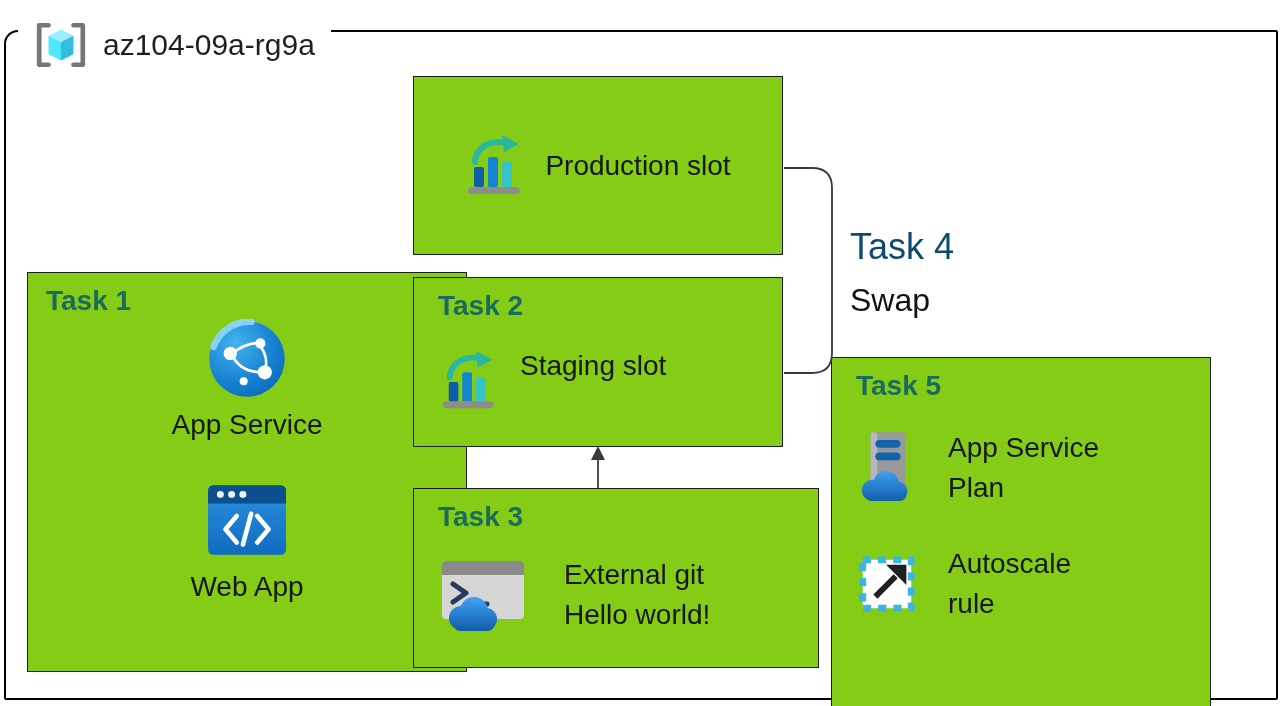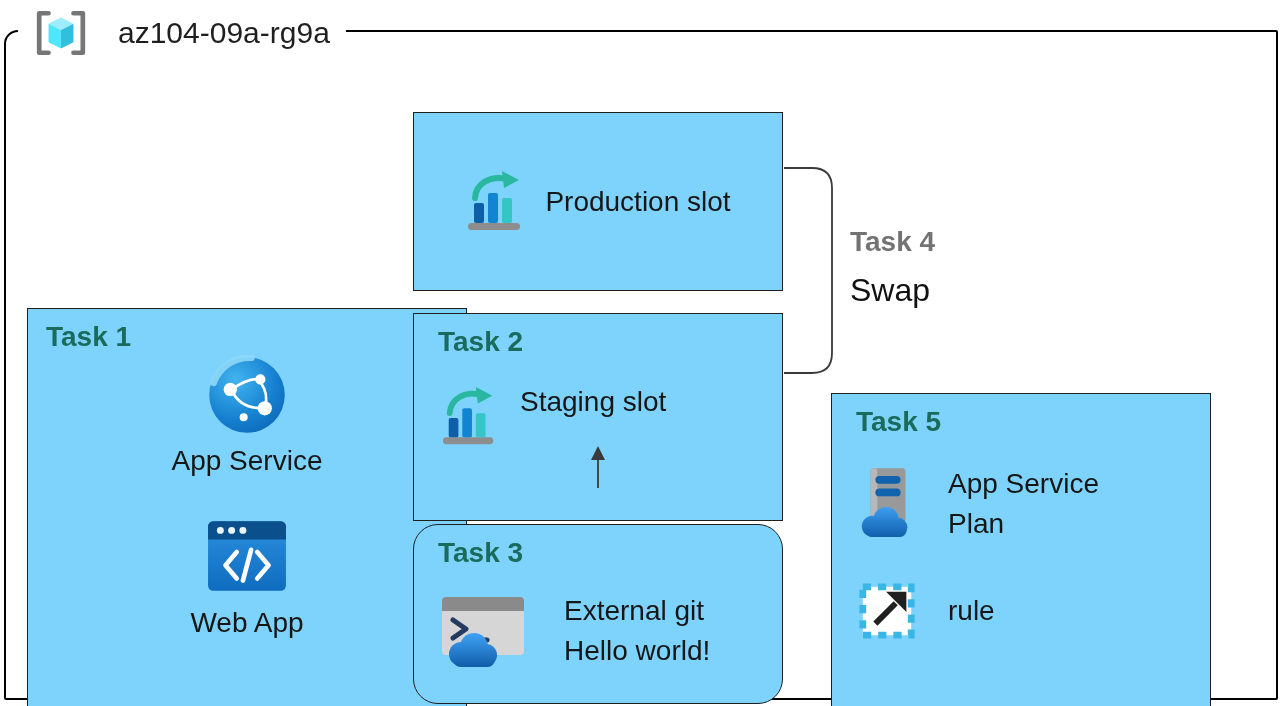--- a/index.html
+++ b/index.html
@@ -13,34 +13,33 @@
   }
   .frame {
     position: absolute; left: 4px; top: 30px;
     width: 1274px; height: 670px;
     border: 2.5px solid #000;
     border-radius: 14px 2px 2px 2px;
     box-sizing: border-box;
     z-index: 1;
   }
   .rg-header {
-    position: absolute; left: 18px; top: 4px; height: 58px;
-    display: flex; align-items: center; gap: 30px;
+    position: absolute; left: 18px; top: 16px; height: 58px;
+    display: flex; align-items: center; gap: 15px;
     background: #fff; padding: 0 16px;
     z-index: 3;
   }
   .rg-label { font-size: 30px; color: #1f1f1f; white-space: nowrap; }
 
   .box {
     position: absolute;
-    background: #7dd3fc;
+    background: #84cc16;
     border: 1.6px solid #1f1f1f;
     box-sizing: border-box;
     z-index: 1;
-    margin-top: 36px;
   }
   .task-title {
     position: absolute; left: 24px; top: 12px;
     font-size: 28px; font-weight: bold; color: #1a6b5c;
     white-space: nowrap;
   }
   .task-title.t1 { left: 18px; }
 
   .box.task1 { left: 27px; top: 272px; width: 440px; height: 400px; }
   .task1-content {
@@ -51,36 +50,36 @@
   .task1-content .item-label.first { margin-top: 10px; }
   .task1-content .webapp-icon { margin-top: 42px; }
   .task1-content .item-label.second { margin-top: 14px; }
 
   .box.production { left: 413px; top: 76px; width: 370px; height: 179px; }
   .center-row {
     position: absolute; inset: 0;
     display: flex; align-items: center; justify-content: center; gap: 16px;
   }
 
-  .box.task2 { left: 413px; top: 277px; width: 370px; height: 208px; }
+  .box.task2 { left: 413px; top: 277px; width: 370px; height: 170px; }
   .task2-row {
     position: absolute; left: 26px; top: 72px;
     display: flex; gap: 18px;
   }
 
-  .box.task3 { left: 413px; top: 488px; width: 370px; height: 180px; border-radius: 25px; }
+  .box.task3 { left: 413px; top: 488px; width: 406px; height: 180px; }
   .task3-row {
     position: absolute; left: 26px; top: 66px;
     display: flex; align-items: center; gap: 36px;
   }
   .two-line { font-size: 28px; line-height: 40px; color: #161616; }
   .two-line.centered { text-align: left; }
 
   .task4-block { position: absolute; left: 850px; top: 226px; z-index: 2; }
-  .task4-title { font-size: 28px; font-weight: bold; color: #737373; white-space: nowrap; }
+  .task4-title { font-size: 36px; font-weight: normal; color: #0c4a6e; white-space: nowrap; }
   .task4-swap { font-size: 32px; color: #111; margin-top: 14px; white-space: nowrap; }
 
   .box.task5 { left: 831px; top: 357px; width: 380px; height: 404px; }
   .t5-row {
     position: absolute; left: 24px;
     display: flex; align-items: center; gap: 30px;
   }
   .t5-row.row1 { top: 70px; }
   .t5-row.row2 { top: 186px; }
 
@@ -238,20 +237,21 @@
         <div>Plan</div>
       </div>
     </div>
     <div class="t5-row row2">
       <svg viewBox="0 0 64 64" width="62" height="62">
         <rect x="7" y="7" width="50" height="50" fill="#ffffff" stroke="#3ab6e6" stroke-width="7" stroke-dasharray="8.5 7.2"></rect>
         <line x1="20" y1="45" x2="41" y2="24" stroke="#202020" stroke-width="6"></line>
         <polygon points="31,12 52,12 52,33" fill="#202020"></polygon>
       </svg>
       <div class="two-line">
+        <div>Autoscale</div>
         <div>rule</div>
       </div>
     </div>
   </div>
 
   <svg class="overlay" width="1284" height="706" viewBox="0 0 1284 706">
     <path d="M784 168 H812 Q832 168 832 188 V353 Q832 373 812 373 H784" fill="none" stroke="#3a3a3a" stroke-width="1.8"></path>
     <line x1="598" y1="488" x2="598" y2="459" stroke="#3a3a3a" stroke-width="1.8"></line>
     <polygon points="598,446 591,460 605,460" fill="#3a3a3a"></polygon>
   </svg>

